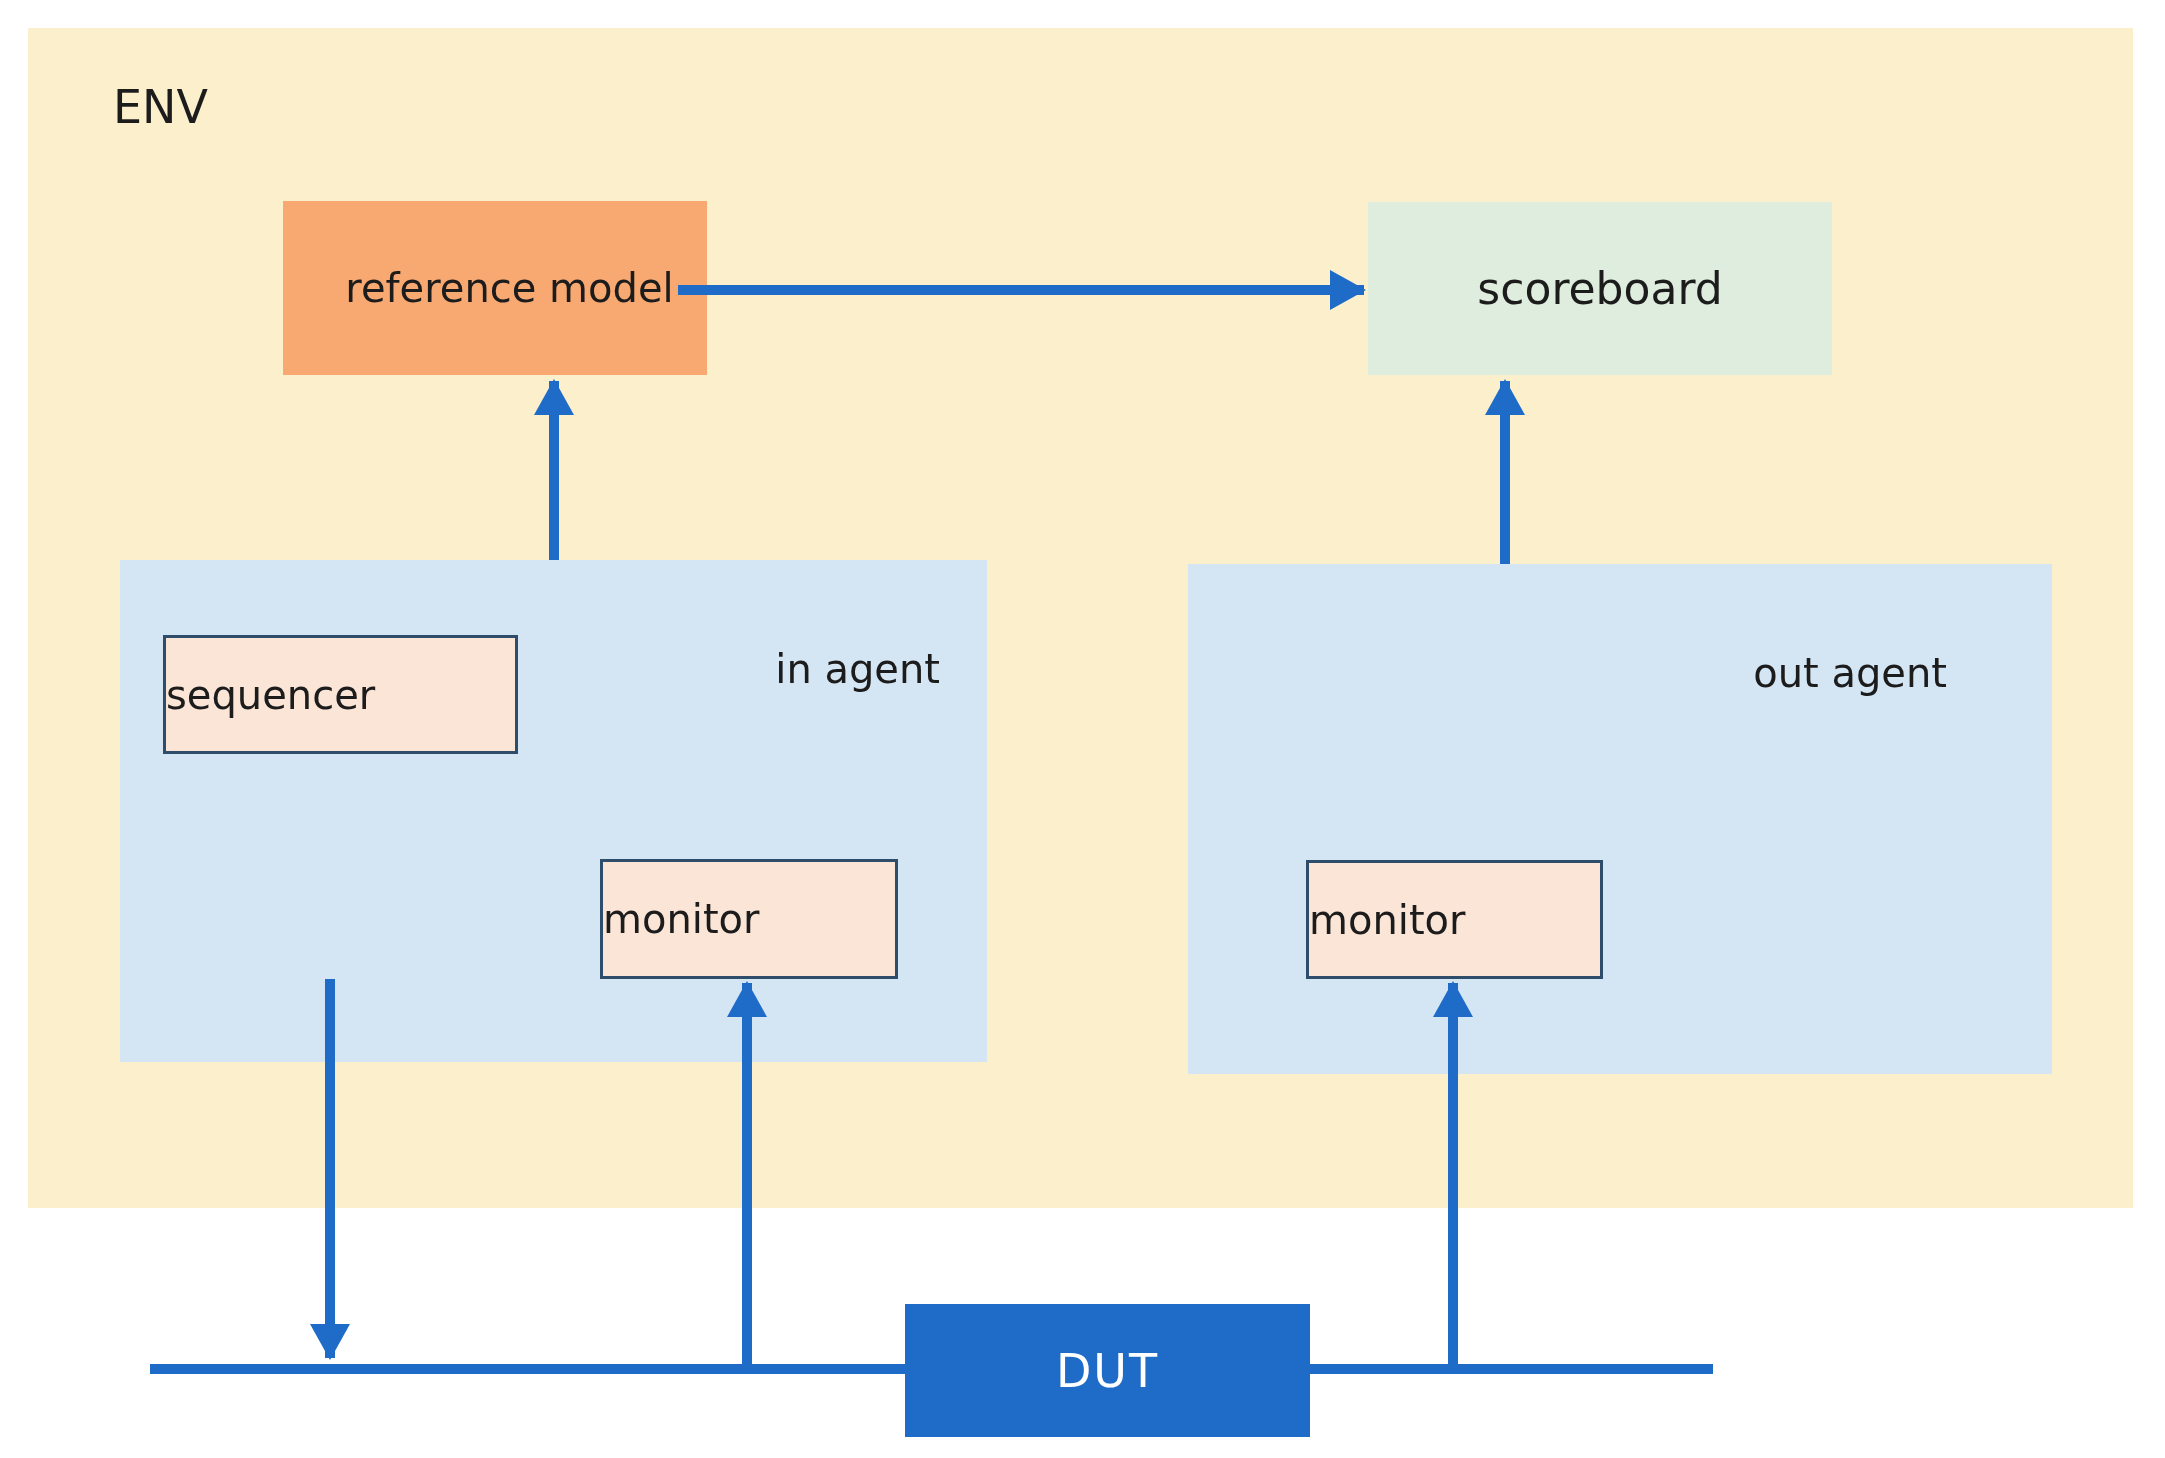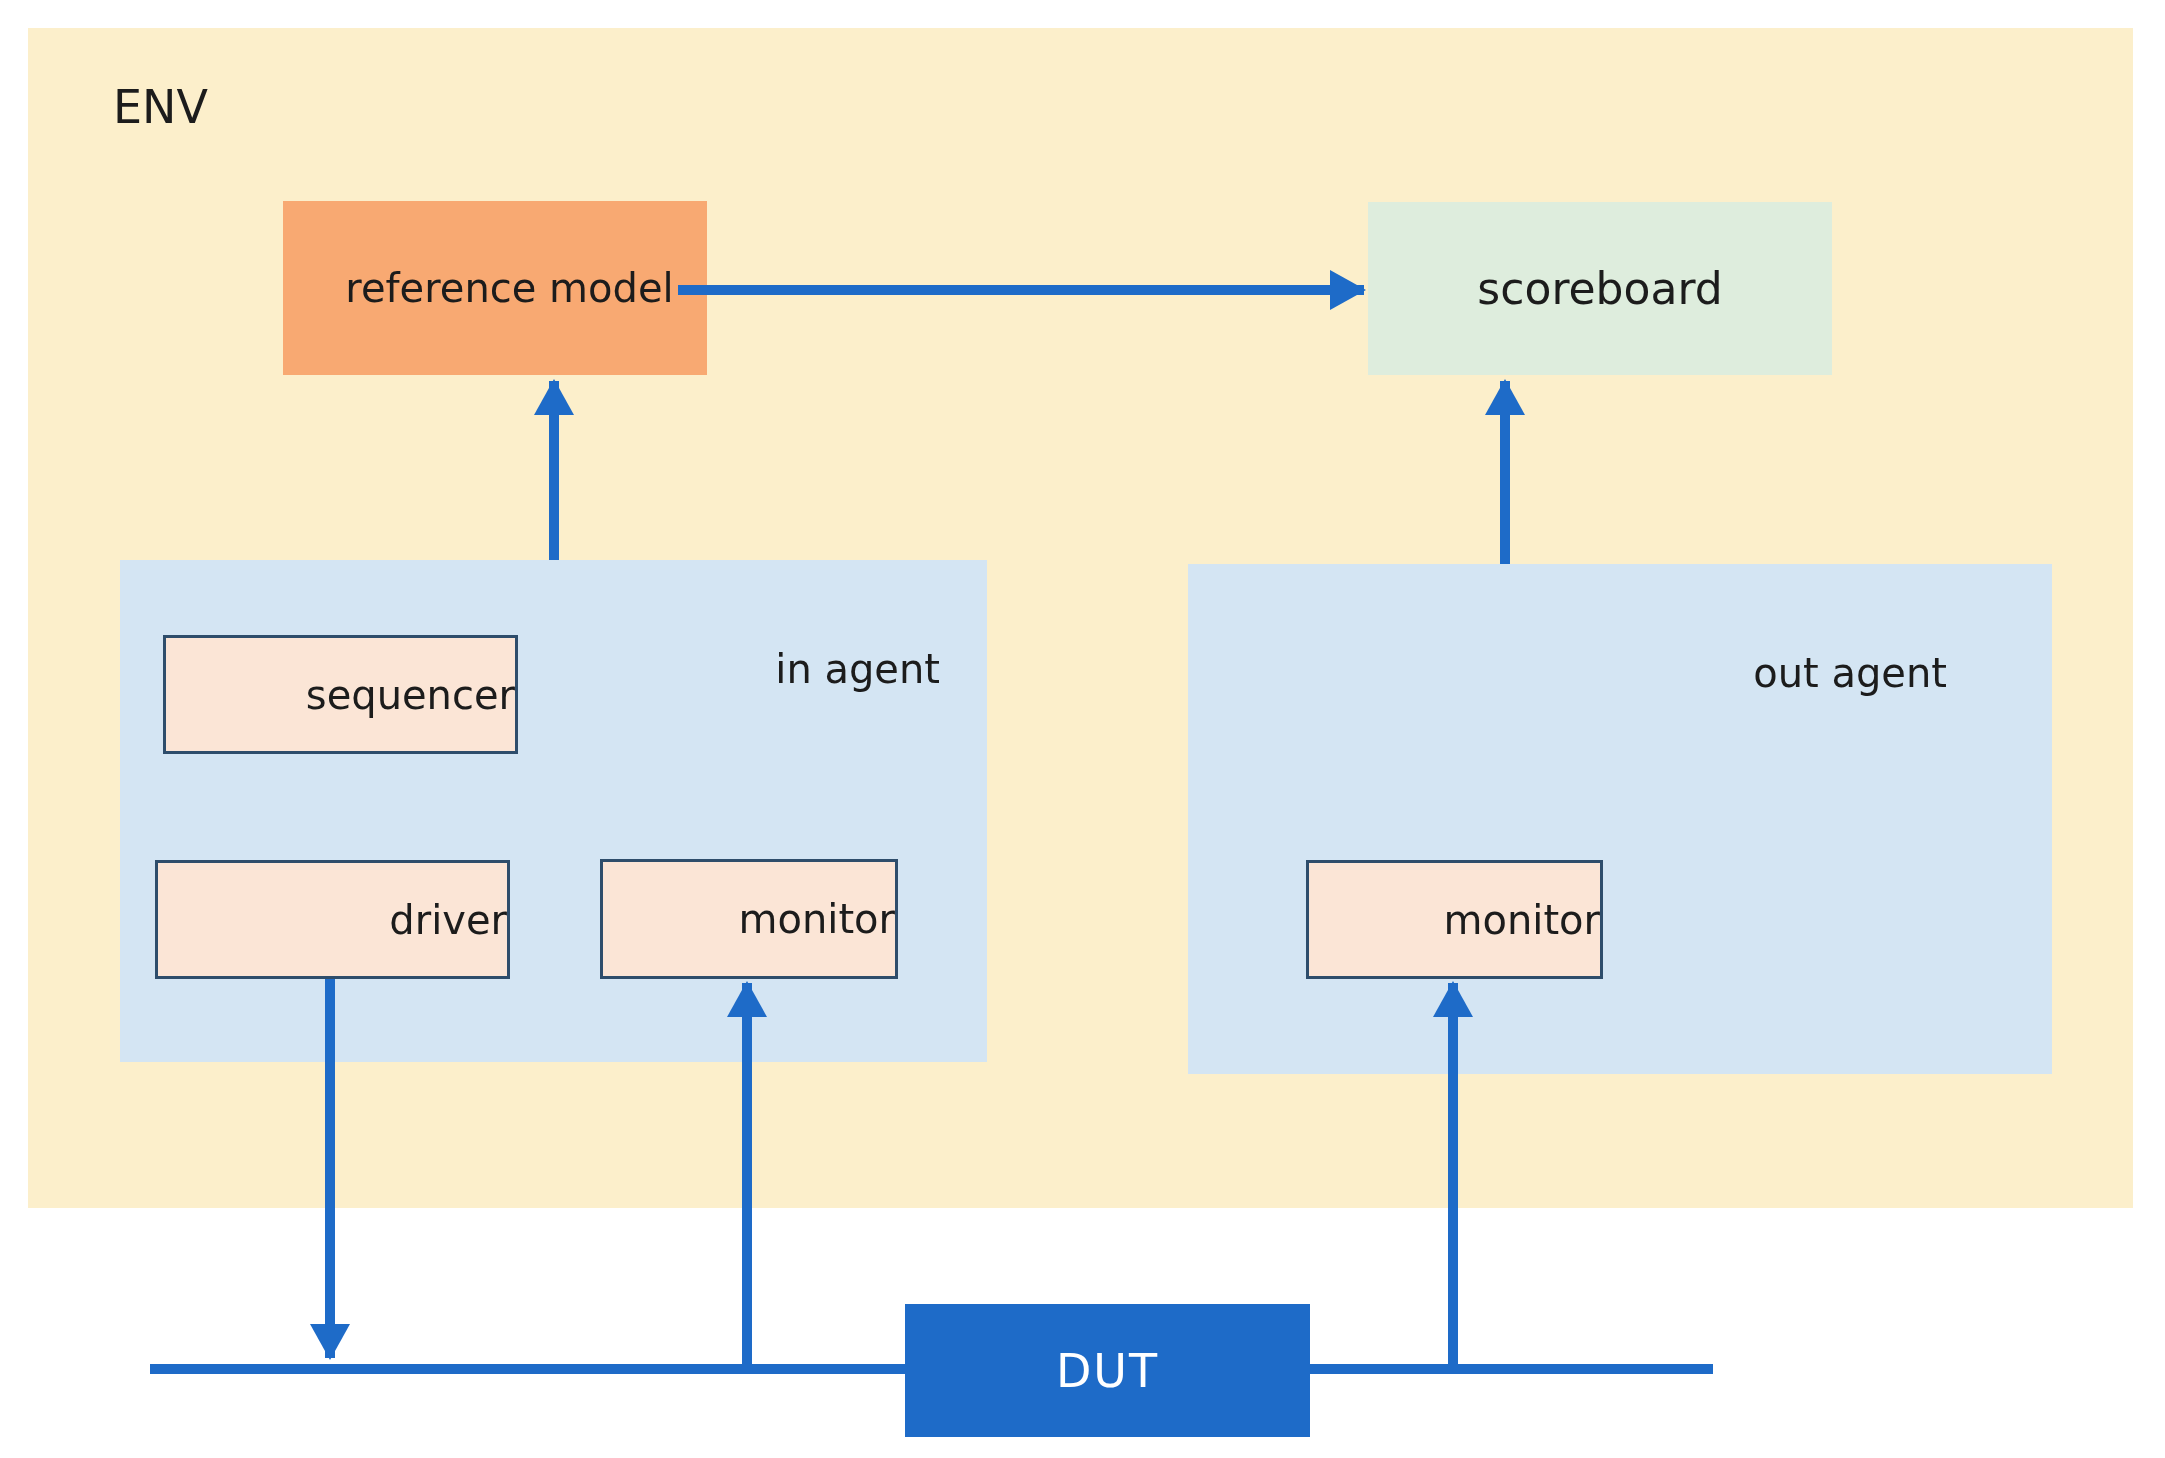--- a/index.html
+++ b/index.html
@@ -40,21 +40,21 @@
   .agent-out{ left:1188px; top:552px; width:864px; height:510px; }
   .agent-label{
     position:absolute; top:85px; font-size:40px; line-height:1.2;
   }
   .agent-in .agent-label{ right:47px; }
   .agent-out .agent-label{ right:105px; }
   .component{
     background:var(--component-bg);
     border:3px solid var(--component-border);
     box-sizing:border-box;
-    display:flex; align-items:center; justify-content:flex-end;
+    display:flex; align-items:center; justify-content:flex-start;
     font-size:40px;
   }
   .seq{ left:163px; top:623px; width:355px; height:119px; }
   .drv{ left:155px; top:848px; width:355px; height:119px; }
   .mon-in{ left:600px; top:847px; width:298px; height:120px; }
   .mon-out{ left:1306px; top:848px; width:297px; height:119px; }
   .centered{
     display:flex; align-items:center; justify-content:center;
   }
   .node-ref{ font-size:40px;padding-left:29px; }
@@ -88,23 +88,20 @@
   <div class="abs centered node-score">
     <span>scoreboard</span>
   </div>
 
   <div class="abs agent agent-in">
     <div class="agent-label">in agent</div>
   </div>
   <div class="abs component seq">
     <span>sequencer</span>
   </div>
-  <div class="abs component drv">
-    <span>driver</span>
-  </div>
   <div class="abs component mon-in">
     <span>monitor</span>
   </div>
 
   <div class="abs agent agent-out">
     <div class="agent-label">out agent</div>
   </div>
   <div class="abs component mon-out">
     <span>monitor</span>
   </div>

